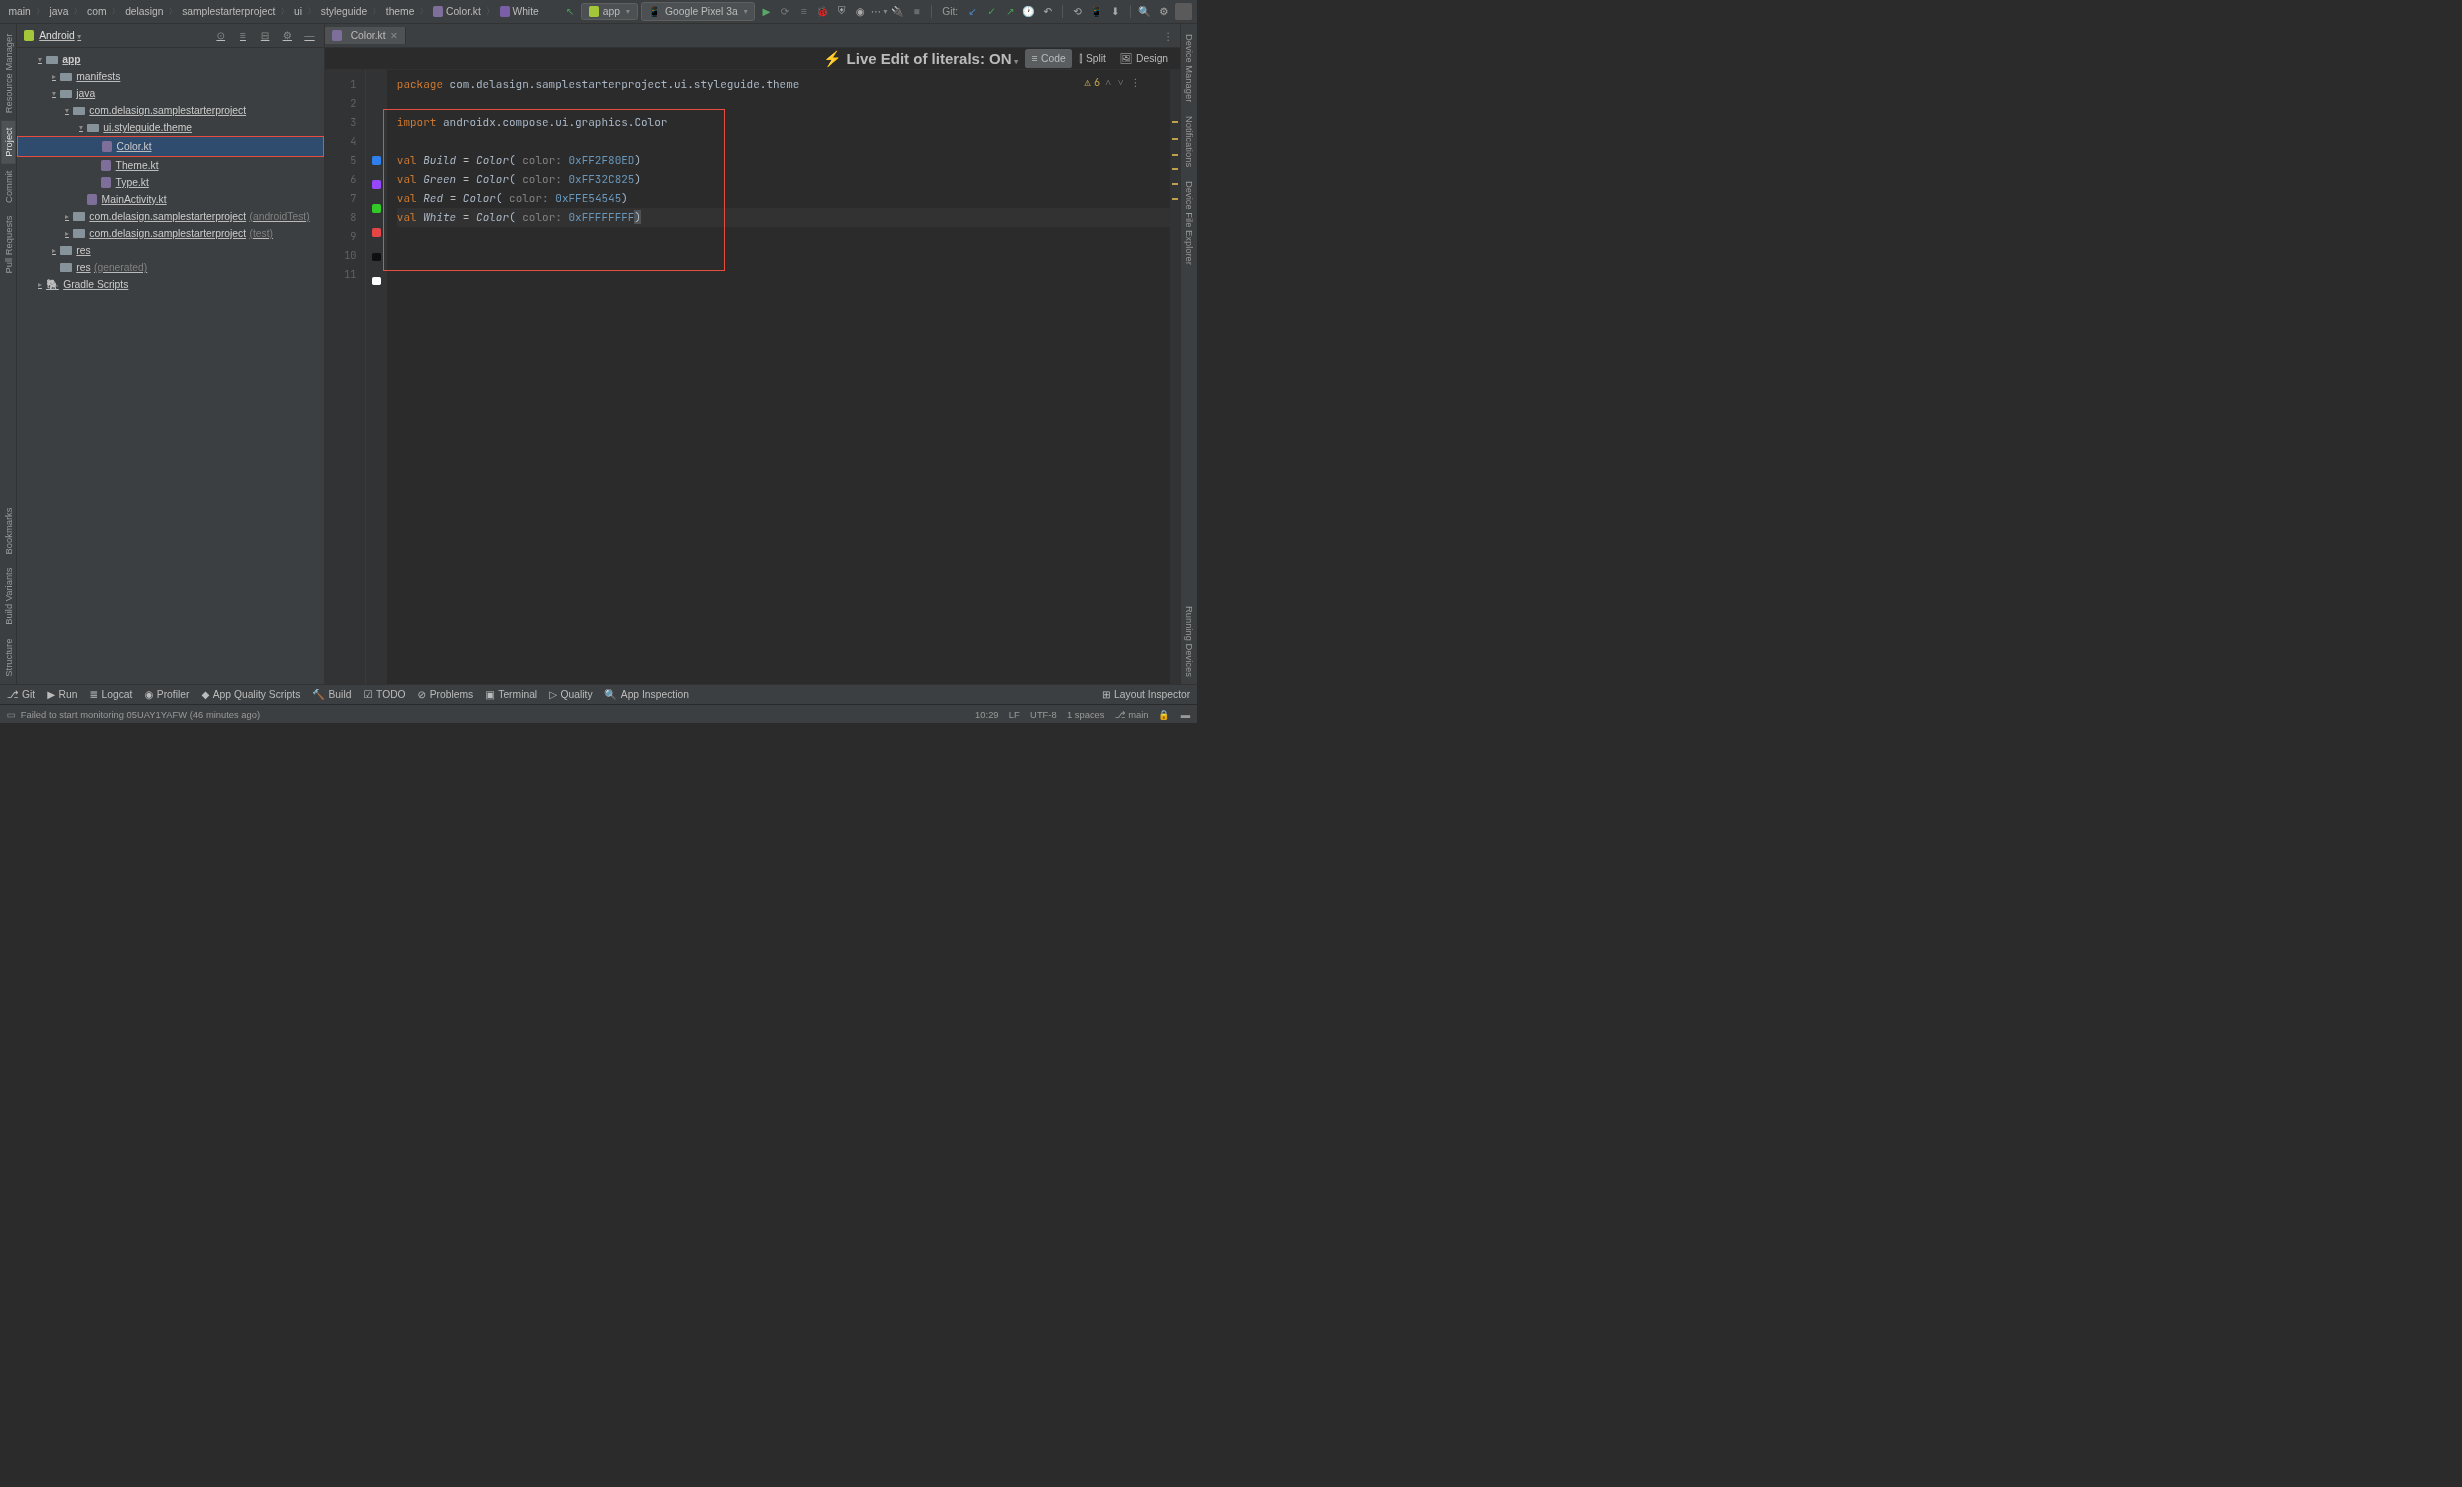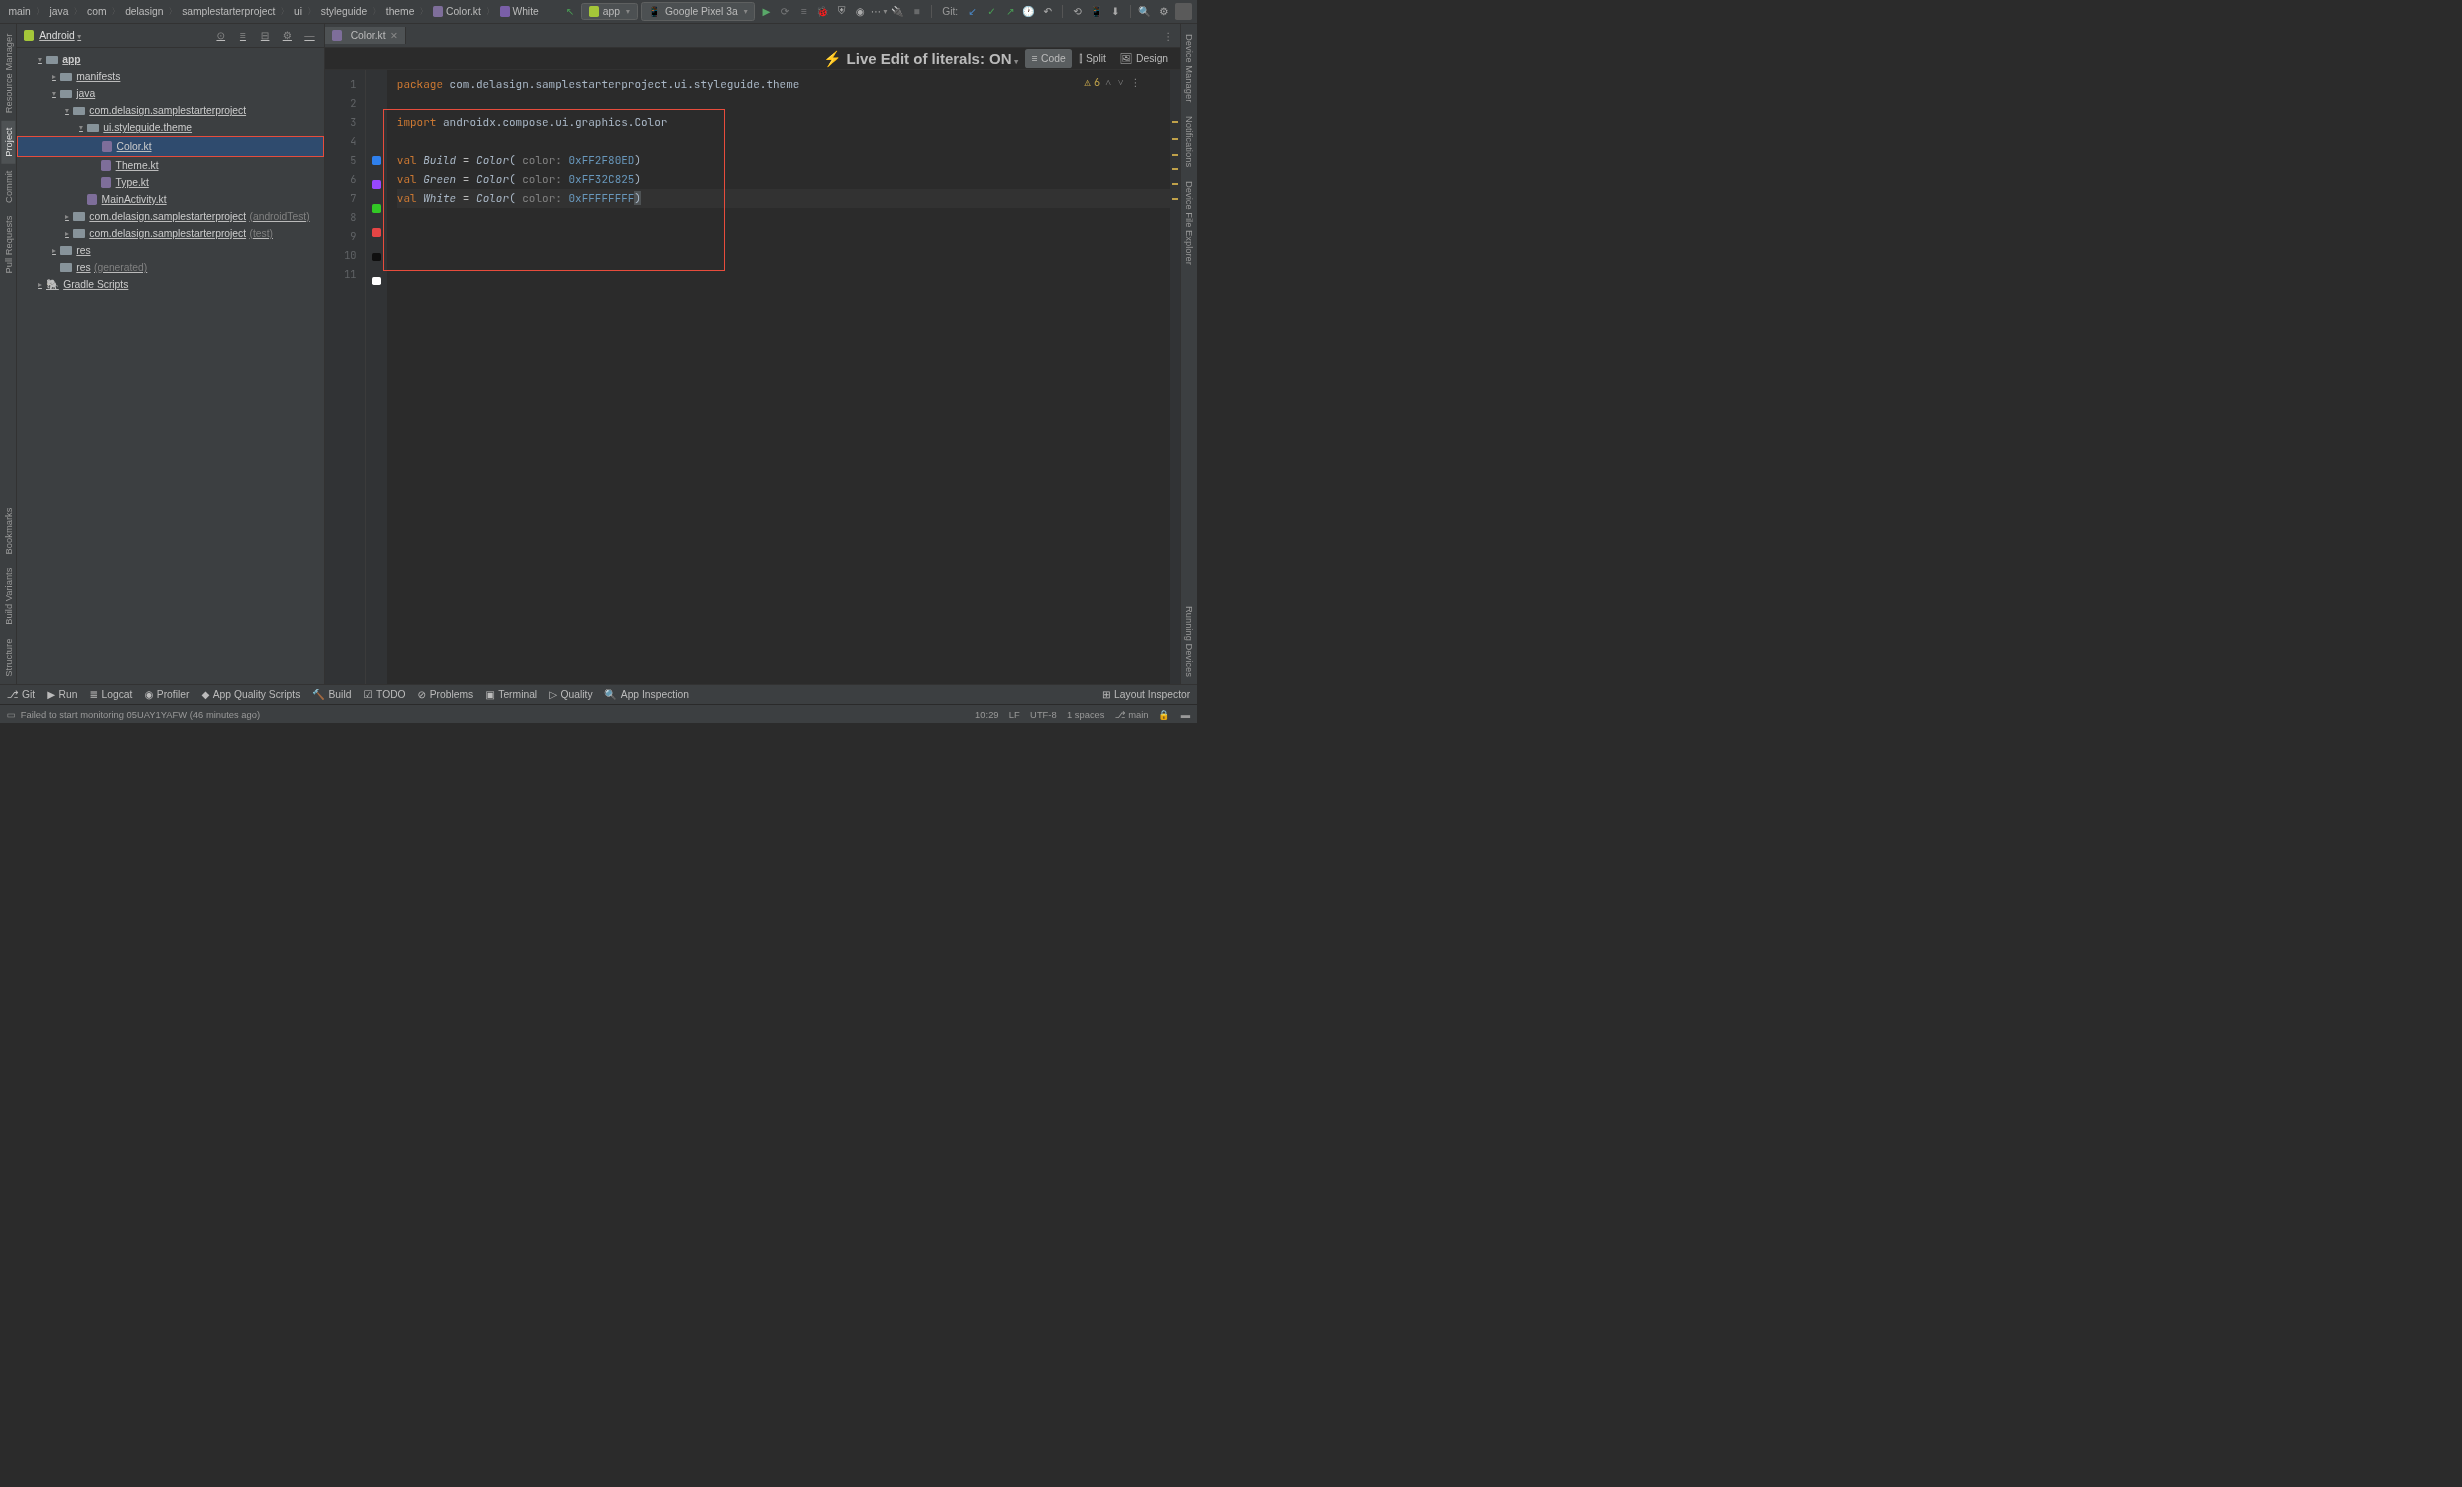--- a/index.html
+++ b/index.html
@@ -520,20 +520,21 @@
           <span class="warn-nav">˅</span>
           <span class="warn-nav">⋮</span>
         </div>
         <div class="highlight-box" id="hl-box" style="left: -3.4px; top: 39px; width: 342px; height: 162px;"></div>
       <div><span class="kw">package</span> <span class="pkg">com.delasign.samplestarterproject.ui.styleguide.theme</span></div>
           <div>&nbsp;</div>
           <div><span class="kw">import</span> <span class="pkg">androidx.compose.ui.graphics.Color</span></div>
           <div>&nbsp;</div>
           <div><span class="kw">val</span> <span class="type">Build</span> = <span class="fn">Color</span><span class="paren">(</span> <span class="param">color:</span> <span class="num">0xFF2F80ED</span><span class="paren">)</span></div>
           <div><span class="kw">val</span> <span class="type">Green</span> = <span class="fn">Color</span><span class="paren">(</span> <span class="param">color:</span> <span class="num">0xFF32C825</span><span class="paren">)</span></div>
+          <div><span class="kw">val</span> <span class="type">Red</span> = <span class="fn">Color</span><span class="paren">(</span> <span class="param">color:</span> <span class="num">0xFFE54545</span><span class="paren">)</span></div>
           <div class="cursor-line"><span class="kw">val</span> <span class="type">White</span> = <span class="fn">Color</span><span class="paren">(</span> <span class="param">color:</span> <span class="num">0xFFFFFFFF</span><span class="paren" style="background:#4e5254">)</span></div>
           <div>&nbsp;</div>
         </div>
       <div class="minimap-marks">
         <div class="mark" style="top:51px"></div>
         <div class="mark" style="top:68px"></div>
         <div class="mark" style="top:84px"></div>
         <div class="mark" style="top:98px"></div>
         <div class="mark" style="top:113px"></div>
         <div class="mark" style="top:128px"></div>

